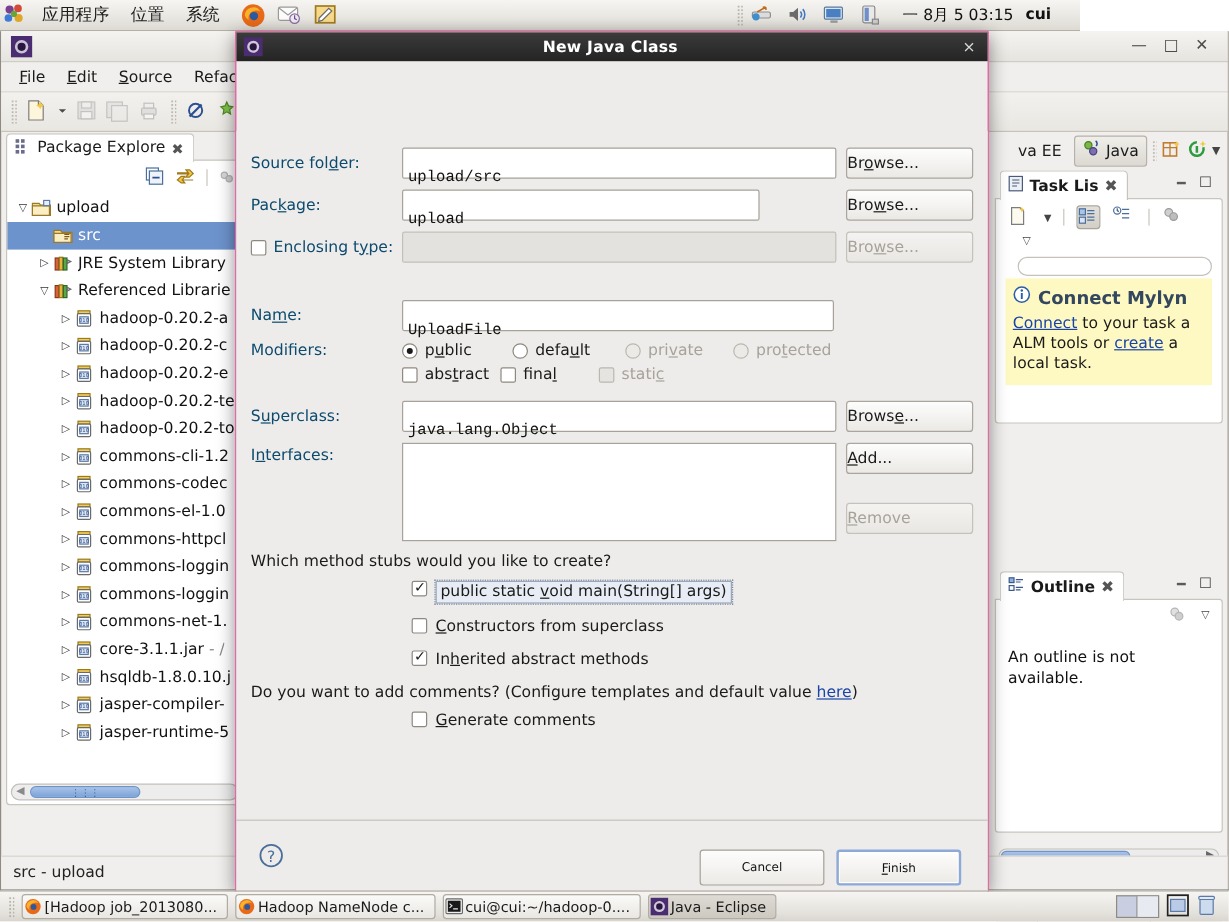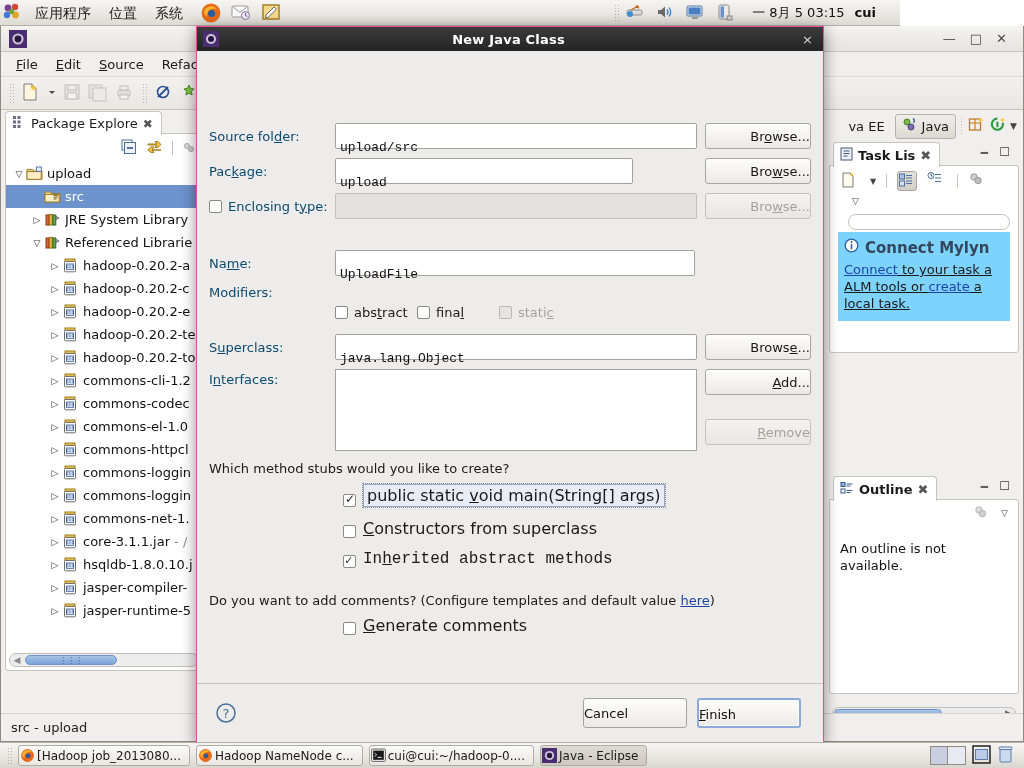--- a/index.html
+++ b/index.html
@@ -118,24 +118,24 @@
   .view-max { position: absolute; right: 8px; top: -21px; font-size: 12px; color: #3f3f3f; }
 
   #tasklist { top: 54px; height: 188px; }
   #tl-toolbar { height: 30px; display: flex; align-items: center; gap: 10px; padding-left: 10px; }
   .tl-btn { width: 20px; height: 20px; position: relative; }
   .tl-btn.pressed { background: linear-gradient(#e2e0da,#d2cfc7); border: 1px solid #a9a59c;
     border-radius: 3px; }
   #tl-chev { padding-left: 22px; font-size: 9px; color: #444; height: 16px; }
   #tl-filter { margin: 2px 8px 0 18px; height: 16px; border: 1px solid #c5c2bb;
     border-radius: 8px; background: #fff; }
-  #mylyn-box { margin: 2px 8px 0 8px; background: #7dd3fc; padding: 6px 6px 9px 6px; }
+  #mylyn-box { margin: 2px 8px 0 8px; background: #fef9c3; padding: 6px 6px 9px 6px; }
   #mylyn-title { font-size: 15px; font-weight: bold; color: #33475e; display: flex;
     align-items: center; gap: 6px; }
-  #mylyn-body { font-size: 13px; color: #1a1a1a; line-height: 17px; margin-top: 4px; text-decoration: underline; }
+  #mylyn-body { font-size: 13px; color: #1a1a1a; line-height: 17px; margin-top: 4px; }
   #mylyn-body a { color: #1b44a8; text-decoration: underline; }
 
   #outline { top: 388px; height: 195px; }
   #ol-toolbar { height: 26px; display: flex; align-items: center; justify-content: flex-end;
     gap: 12px; padding-right: 10px; }
   #ol-text { font-size: 13px; color: #111; padding: 14px 10px; line-height: 17px; }
 
   #probs { top: 610px; bottom: 2px; }
   #pr-toolbar { height: 26px; display: flex; align-items: center; justify-content: flex-end;
     gap: 14px; padding-right: 8px; }
@@ -186,21 +186,21 @@
   .f-label u { text-decoration: underline; }
   .txt {
     flex: 1; height: 24px; background: #ffffff; border: 1px solid #a6a29a;
     border-radius: 2px; font-size: 13px; color: #111; padding: 12px 4px; line-height: 23px;
     font-family: Liberation Mono, monospace;
   }
   .txt.disabled { background: #e4e2de; border-color: #c3c0b9; }
   .btn {
     width: 106px; height: 26px; margin-left: 8px; flex: none;
     background: linear-gradient(#fdfdfd,#ebe9e5); border: 1px solid #aaa69e;
-    border-radius: 3px; font-size: 13px; color: #1a1a1a; text-align: right;
+    border-radius: 3px; font-size: 13px; color: #1a1a1a; text-align: left;
     line-height: 25px;
   }
   .btn.disabled { color: #a6a29a; background: linear-gradient(#f4f3f1,#e9e7e3);
     border-color: #c5c2bb; }
   .btn u { text-decoration: underline; }
 
   .cb { width: 13px; height: 13px; border: 1px solid #8d8980; background: #fff;
     display: inline-block; position: relative; border-radius: 2px; flex: none; }
   .cb.disabled { border-color: #bcb8b0; background: #e6e4e0; }
   .cb.checked:after {
@@ -212,32 +212,32 @@
   .rb.checked:after { content: ""; position: absolute; left: 3px; top: 3px;
     width: 5px; height: 5px; background: #1a1a1a; border-radius: 50%; }
 
   .mod-row { display: flex; align-items: center; }
   .mod-opt { display: flex; align-items: center; gap: 6px; font-size: 13px; color: #1a1a1a; }
   .mod-opt.disabled { color: #a7a39b; }
   .mod-opt u { text-decoration: underline; }
 
   #iface-box { flex: 1; height: 82px; background: #ffffff; border: 1px solid #a6a29a; }
   #stub-q { font-size: 13px; color: #1a1a1a; margin: 6px 0 8px 0; }
-  .stub-row { display: flex; align-items: flex-end; gap: 7px; margin: 0 0 12px 134px;
-    font-size: 16px; color: #1a1a1a; }
+  .stub-row { display: flex; align-items: flex-start; gap: 7px; margin: 0 0 12px 134px;
+    font-size: 13px; color: #1a1a1a; }
   .stub-row u { text-decoration: underline; }
   .focusbox { border: 1px solid #9aa7bb; background: #e8edf5; padding: 1px 3px;
     outline: 1px dotted #7d8ba1; }
   #cmt-q { font-size: 13px; color: #1a1a1a; margin: 2px 0 8px 0; }
   #cmt-q a { color: #1b44a8; text-decoration: underline; }
 
   #help-icon { position: absolute; left: 18px; top: 18px; width: 22px; height: 22px; }
-  .dbtn { position: absolute; top: 14px; width: 104px; height: 30px;
+  .dbtn { position: absolute; top: 24px; width: 104px; height: 30px;
     background: linear-gradient(#fdfdfd,#eceae6); border: 1px solid #a6a29a;
-    border-radius: 3px; font-size: 13px; color: #111; line-height: 29px; }
+    border-radius: 3px; font-size: 10px; color: #111; text-align: center; line-height: 29px; }
   #btn-cancel { right: 136px; }
   #btn-finish { right: 22px; border: 2px solid #8ca9d8; box-shadow: 0 0 0 1px #fff inset; }
   .dbtn u { text-decoration: underline; }
 
   
   #gnome-bottom {
     position: absolute; left: 0; bottom: 0; width: 1024px; height: 26px;
     background: linear-gradient(#f6f5f2,#e4e2dc 70%, #d8d5ce);
     border-top: 1px solid #b4b0a8; display: flex; align-items: center; padding: 0 4px;
   }
@@ -852,20 +852,38 @@
 
       <div style="height:22px;"></div>
 
       <div class="f-row">
         <div class="f-label">Na<u>m</u>e:</div>
         <div class="txt" style="flex:0 0 360px;">UploadFile</div>
       </div>
 
       <div class="f-row" style="margin-bottom:5px;">
         <div class="f-label">Modifiers:</div>
+        <div class="mod-row" style="flex:1;">
+          <div class="mod-opt" style="width:92px;">
+            <span class="rb checked"></span>
+            <span>p<u>u</u>blic</span>
+          </div>
+          <div class="mod-opt" style="width:94px;">
+            <span class="rb"></span>
+            <span>defa<u>u</u>lt</span>
+          </div>
+          <div class="mod-opt disabled" style="width:90px;">
+            <span class="rb disabled"></span>
+            <span>pri<u>v</u>ate</span>
+          </div>
+          <div class="mod-opt disabled">
+            <span class="rb disabled"></span>
+            <span>pro<u>t</u>ected</span>
+          </div>
+        </div>
       </div>
 
       <div class="f-row" style="margin-bottom:14px;">
         <div class="f-label"></div>
         <div class="mod-row" style="flex:1;">
           <div class="mod-opt" style="width:82px;">
             <span class="cb"></span>
             <span>abs<u>t</u>ract</span>
           </div>
           <div class="mod-opt" style="width:82px;">
@@ -897,21 +915,21 @@
       <div id="stub-q">Which method stubs would you like to create?</div>
 
       <div class="stub-row">
         <span class="cb checked"></span>
         <span class="focusbox">public static <u>v</u>oid main(String[] args)</span>
       </div>
       <div class="stub-row">
         <span class="cb"></span>
         <span><u>C</u>onstructors from superclass</span>
       </div>
-      <div class="stub-row" style="margin-bottom:25px;font-family:Liberation Mono, monospace;">
+      <div class="stub-row" style="margin-bottom:13px;">
         <span class="cb checked"></span>
         <span>In<u>h</u>erited abstract methods</span>
       </div>
 
       <div id="cmt-q">
         <span>Do you want to add comments? (Configure templates and default value </span><a href="#">here</a><span>)</span>
       </div>
       <div class="stub-row">
         <span class="cb"></span>
         <span><u>G</u>enerate comments</span>

